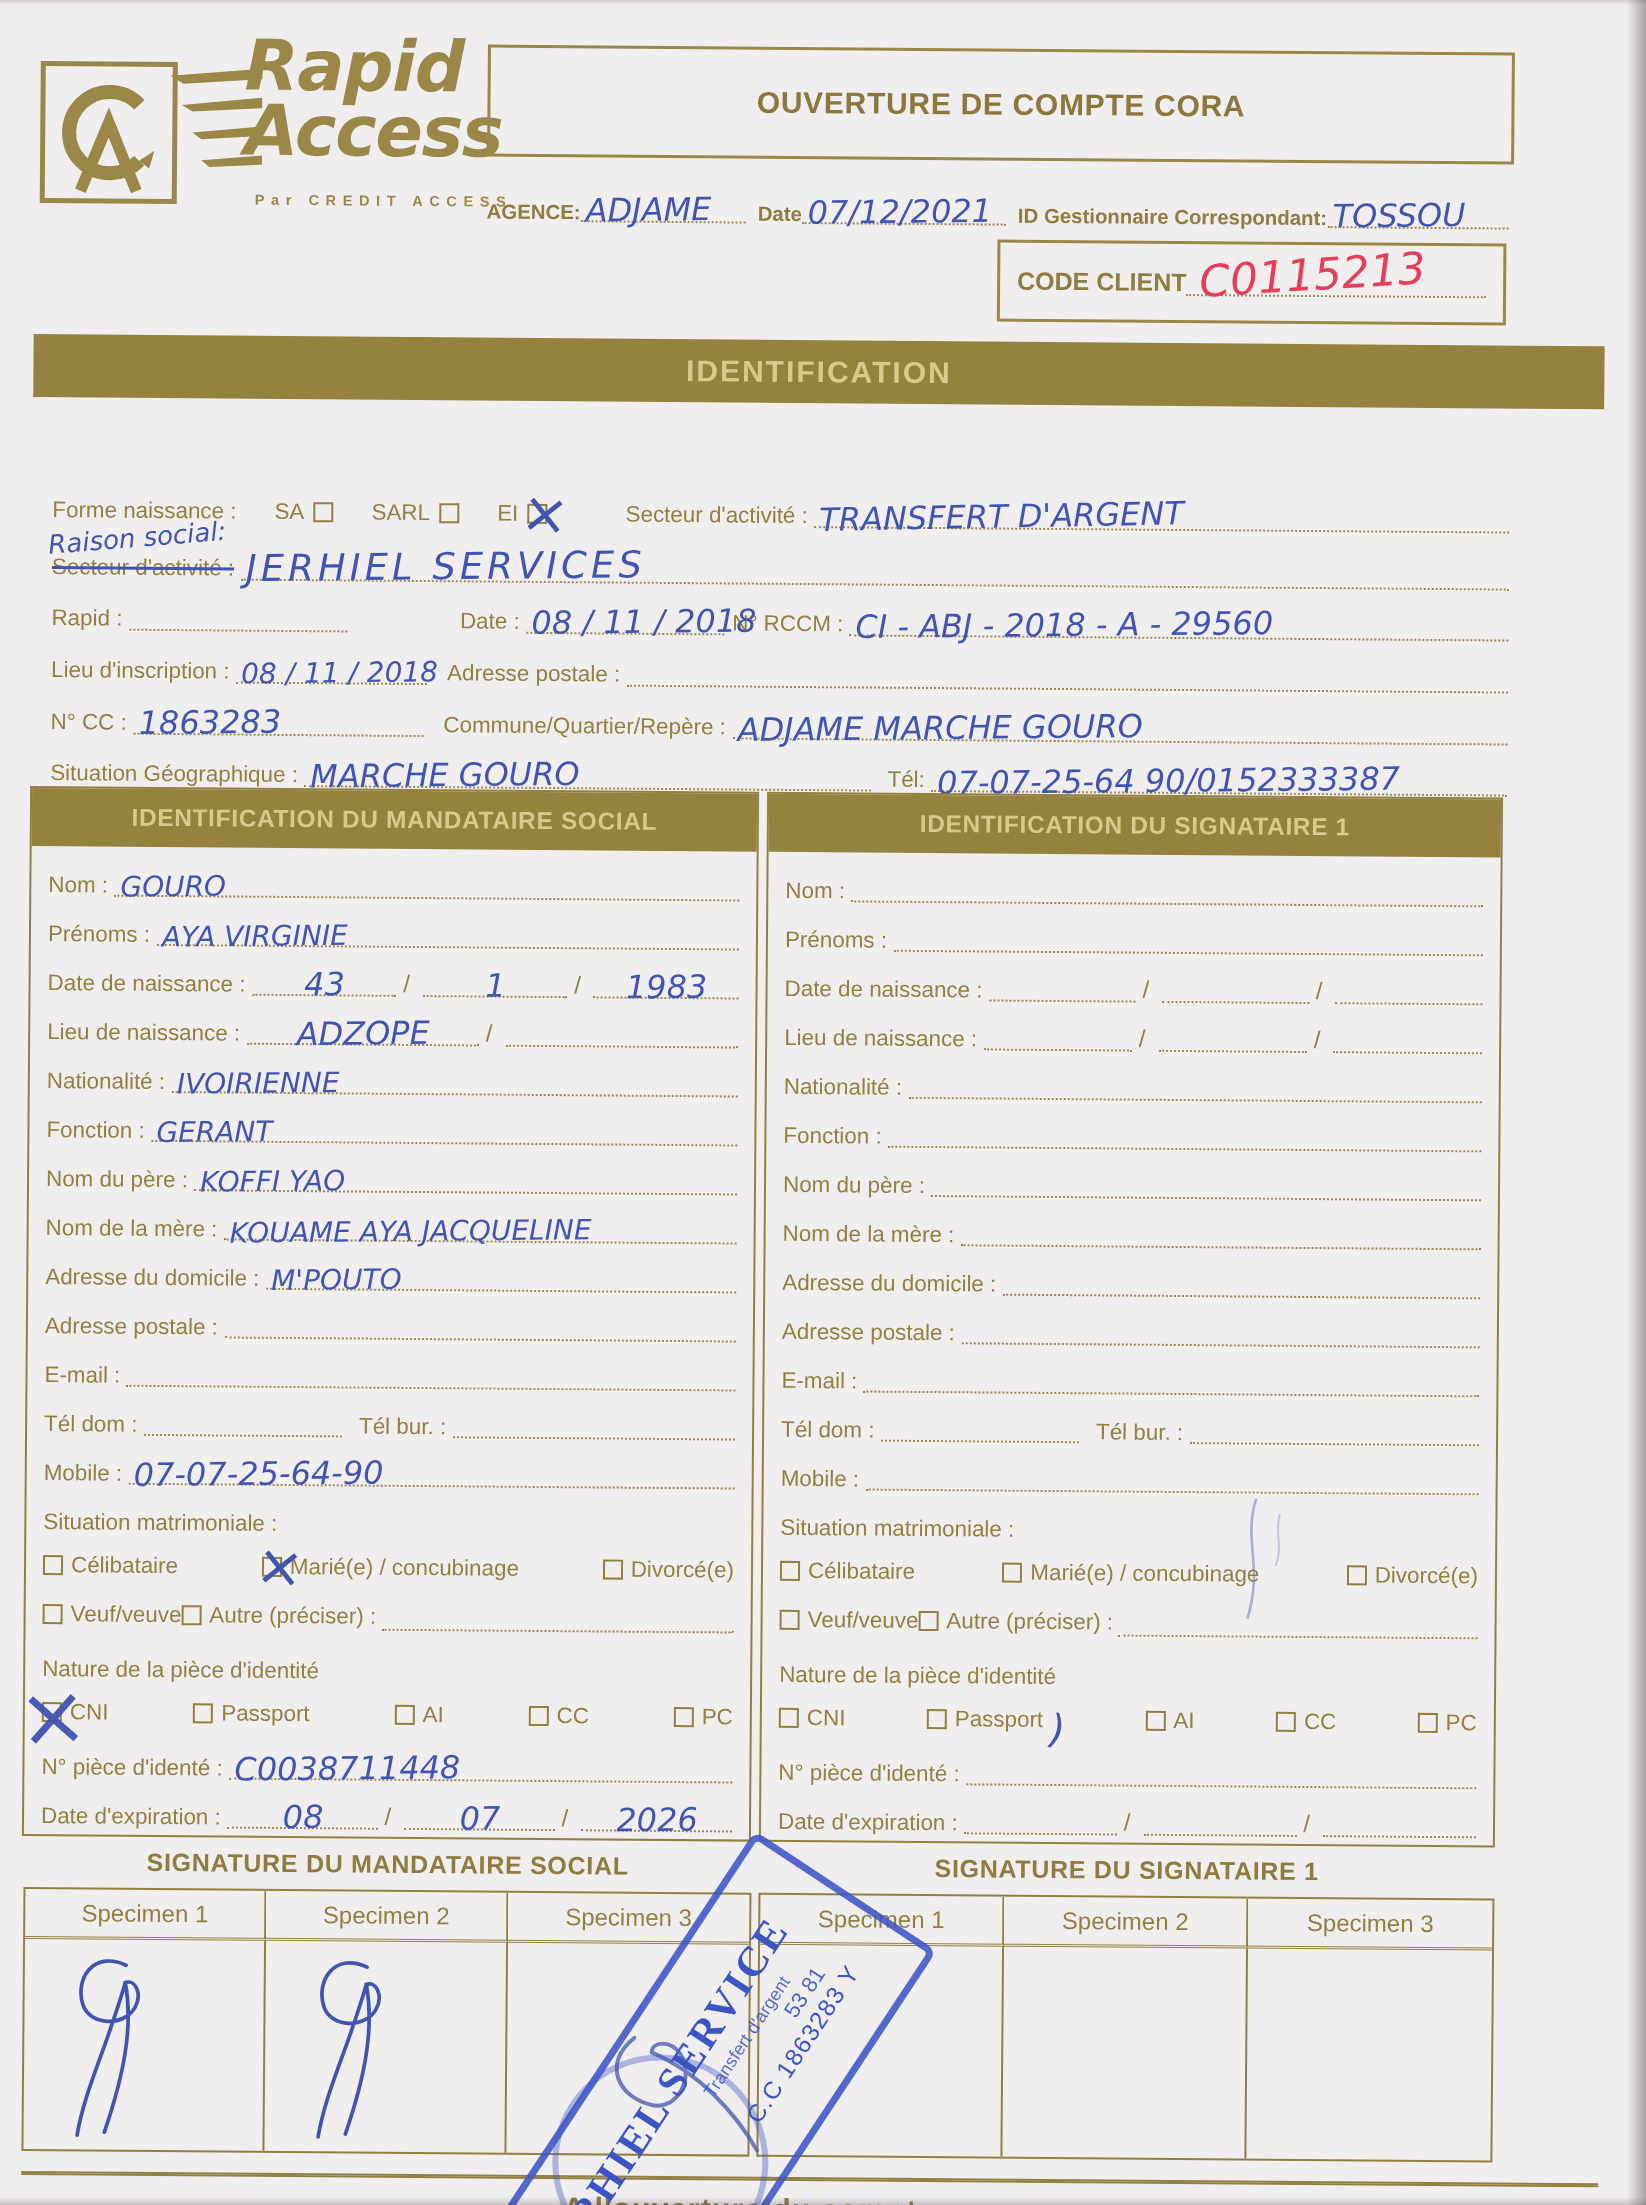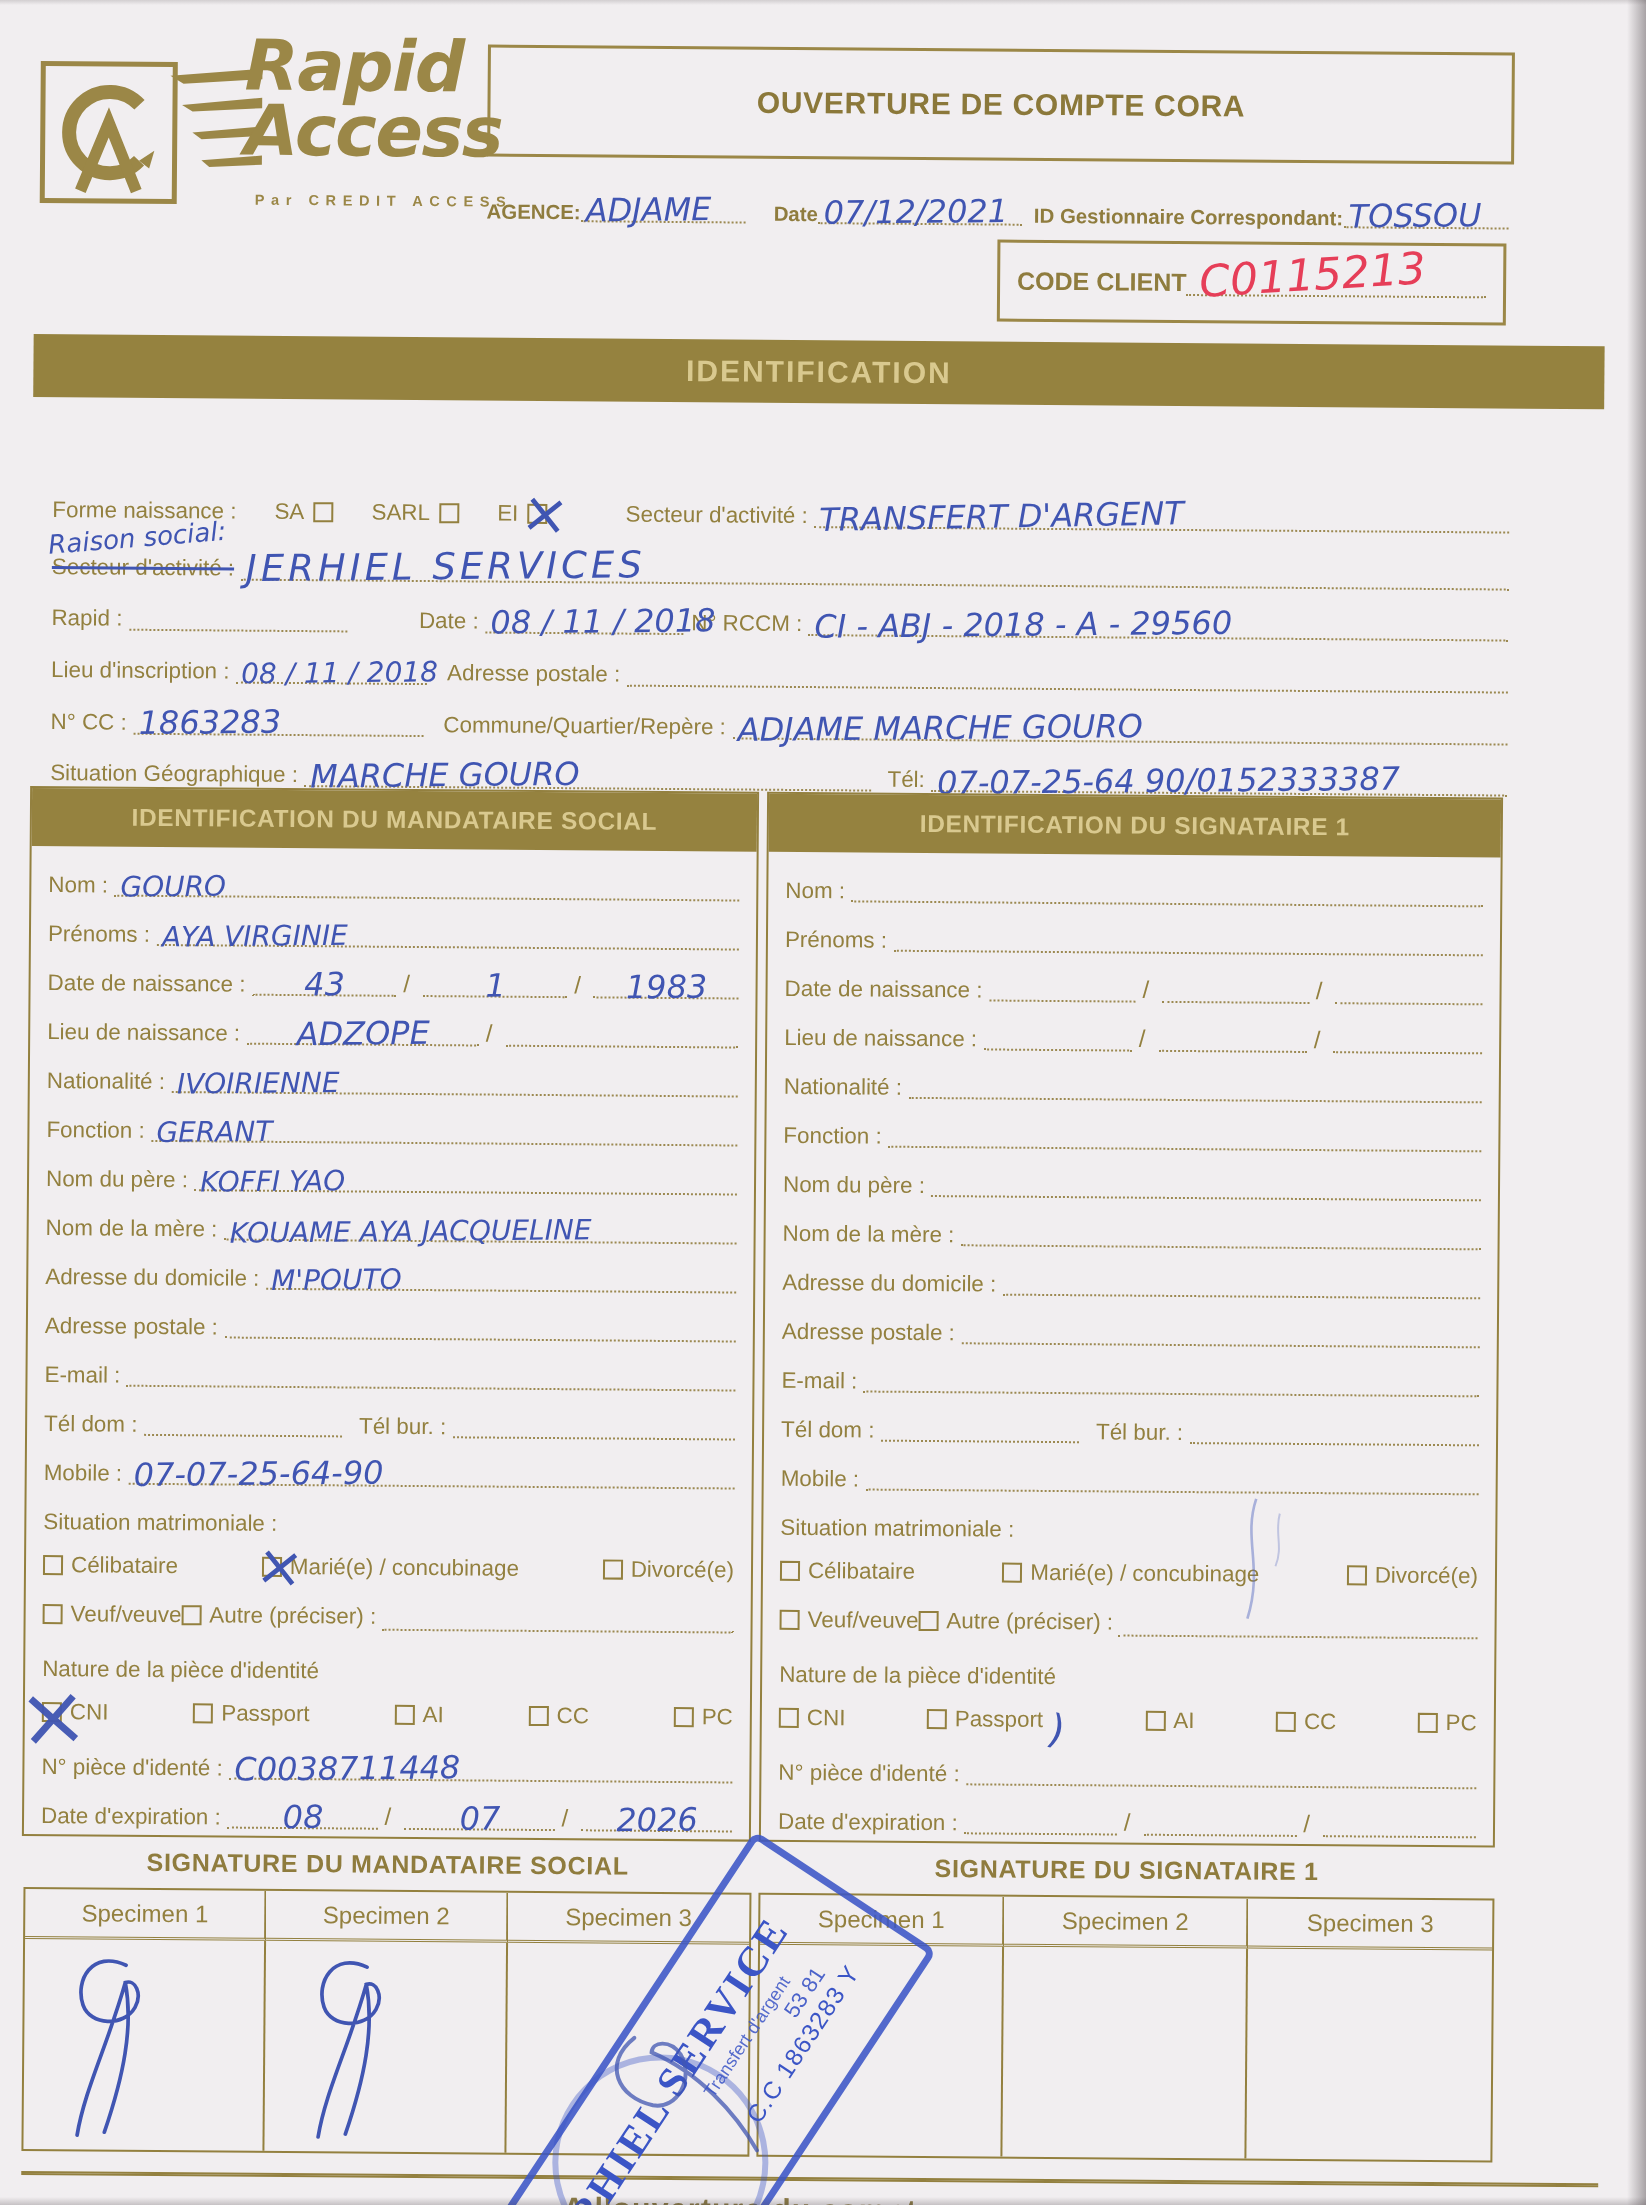--- a/index.html
+++ b/index.html
@@ -148,21 +148,21 @@
 
     <div class="titlebox">
       <span class="t">OUVERTURE DE COMPTE CORA</span>
     </div>
 
     <div class="agline">
       <span class="plbl">AGENCE:</span>
       <span class="fld" style="width:165px">
         <span class="hwv big">ADJAME</span>
       </span>
-      <span class="plbl" style="margin-left:28px">Date</span>
+      <span class="plbl" style="margin-left:12px">Date</span>
       <span class="fld" style="width:204px">
         <span class="hwv big">07/12/2021</span>
       </span>
       <span class="plbl" style="margin-left:12px">ID Gestionnaire Correspondant:</span>
       <span class="fld grow">
         <span class="hwv big">TOSSOU</span>
       </span>
     </div>
 
     <div class="codebox">
@@ -206,21 +206,21 @@
         <span class="lbl struck">Secteur d'activité :</span>
       </span>
       <span class="fld grow">
         <span class="hwv raison">JERHIEL SERVICES</span>
       </span>
     </div>
 
     <div class="cline" style="top:584px;height:46px">
       <span class="lbl">Rapid :</span>
       <span class="fld" style="width:218px"></span>
-      <span class="lbl" style="margin-left:72px">Date :</span>
+      <span class="lbl" style="margin-left:113px">Date :</span>
       <span class="fld" style="width:198px">
         <span class="hwv big">08 / 11 / 2018</span>
       </span>
       <span class="lbl" style="margin-left:8px">N° RCCM :</span>
       <span class="fld grow">
         <span class="hwv big">CI - ABJ - 2018 - A - 29560</span>
       </span>
     </div>
 
     <div class="cline" style="top:636px;height:46px">

